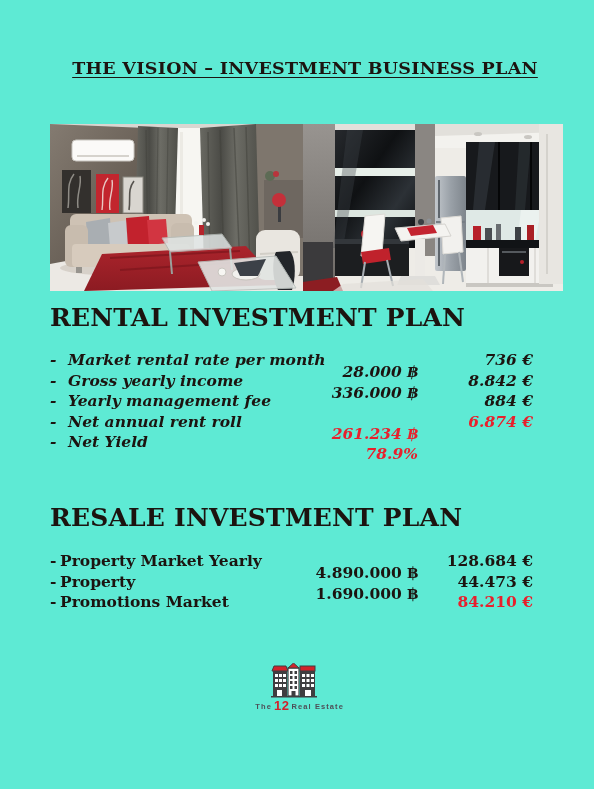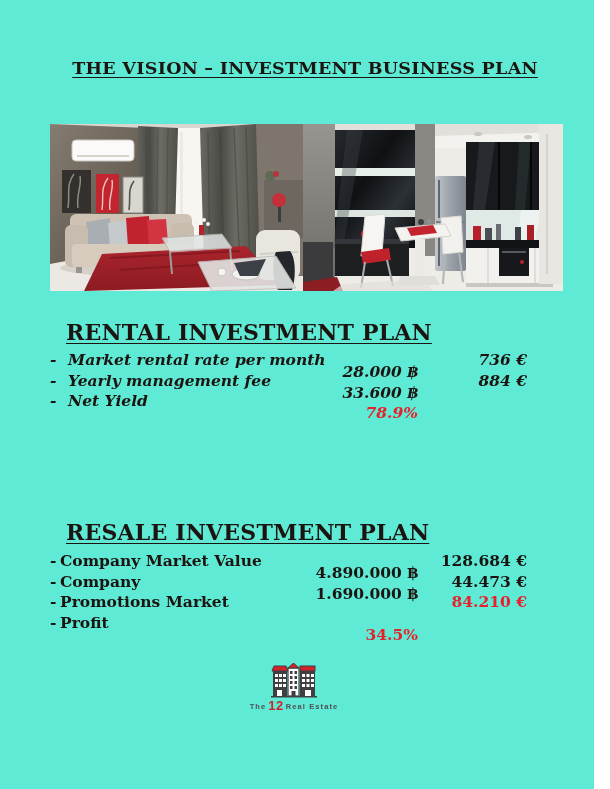--- a/index.html
+++ b/index.html
@@ -10,34 +10,34 @@
   .doc-title{position:absolute;top:58px;left:0;width:610px;margin:0;text-align:center;
              font-size:17.5px;font-weight:bold;letter-spacing:.3px;
              text-decoration:underline;text-decoration-thickness:1px;text-underline-offset:3px;}
   
   .photos{position:absolute;left:50px;top:124px;width:513px;height:167px;display:flex;}
   .photos svg{display:block;}
   
   .plan{position:absolute;left:50px;width:470px;}
   #rental{top:303px;}
   #resale{top:503px;}
-  .plan h2{margin:16px;font-size:22px;font-weight:bold;letter-spacing:.2px;
-           text-decoration:underline;text-decoration-thickness:1px;text-underline-offset:3px;}
+  .plan h2{margin:0;font-size:25px;font-weight:bold;letter-spacing:.2px;
+           text-decoration-thickness:1px;text-underline-offset:3px;}
   .rows{position:absolute;left:0;width:470px;}
   #rental .rows{top:47px;font-style:italic;}
   #resale .rows{top:48px;}
   .row{position:relative;height:20.6px;line-height:20.6px;font-size:15.5px;font-weight:bold;white-space:nowrap;}
   .row.small{font-size:12.8px;}
   .row .dash{display:inline-block;width:18px;}
   #resale .row .dash{width:10px;}
   .row .col-baht{position:absolute;left:0;top:12px;width:368px;text-align:right;}
-  .row .col-euro{position:absolute;left:8px;top:0;width:469px;text-align:right;}
+  .row .col-euro{position:absolute;left:14px;top:0;width:469px;text-align:right;}
   .row.red .col-baht,.row.red .col-euro{color:var(--red);}
   
-  .logo{position:absolute;left:244px;top:663px;width:100px;text-align:center;}
+  .logo{position:absolute;left:244px;top:663px;width:100px;text-align:right;}
   .logo svg{display:block;margin:0 auto 2px auto;}
   .logo-text{font-family:"Liberation Sans",sans-serif;font-weight:bold;color:#4e4e57;
              font-size:7.5px;letter-spacing:1.1px;white-space:nowrap;line-height:12px;}
   .logo-text .num{color:#d2232b;font-size:13px;letter-spacing:.5px;vertical-align:-1px;padding:0 2px;}
 </style>
 </head>
 <body>
 
 <div class="page">
 
@@ -195,32 +195,33 @@
       <circle cx="118" cy="98" r="3" fill="#3a3e42"></circle>
         <circle cx="126" cy="97" r="2.5" fill="#8e9296"></circle>
       <polygon points="40,160 120,155 130,167 30,167" fill="#e2e0da" opacity=".7"></polygon>
     </svg>
   </div>
 
   <section class="plan" id="rental">
     <h2>RENTAL INVESTMENT PLAN</h2>
     <div class="rows">
         <div class="row"><span class="dash">-</span><span class="label">Market rental rate per month</span><span class="col-baht">28.000 ฿</span><span class="col-euro">736 €</span></div>
-        <div class="row"><span class="dash">-</span><span class="label">Yearly management fee</span><span class="col-baht">33.600 ฿</span><span class="col-euro">884 €</span></div>
+        <div class="row"><span class="dash">-</span><span class="label">Gross yearly income</span><span class="col-baht">336.000 ฿</span><span class="col-euro">8.842 €</span></div>
+        <div class="row"><span class="dash">-</span><span class="label">Yearly management fee</span><span class="col-euro">884 €</span></div>
+        <div class="row red"><span class="dash">-</span><span class="label">Net annual rent roll</span><span class="col-baht">261.234 ฿</span><span class="col-euro">6.874 €</span></div>
         <div class="row red"><span class="dash">-</span><span class="label">Net Yield</span><span class="col-baht">78.9%</span></div>
       </div>
   </section>
 
   <section class="plan" id="resale">
     <h2>RESALE INVESTMENT PLAN</h2>
     <div class="rows">
-        <div class="row"><span class="dash">-</span><span class="label">Company Market Value</span><span class="col-baht">4.890.000 ฿</span><span class="col-euro">128.684 €</span></div>
-        <div class="row"><span class="dash">-</span><span class="label">Company</span><span class="col-baht">1.690.000 ฿</span><span class="col-euro">44.473 €</span></div>
+        <div class="row"><span class="dash">-</span><span class="label">Property Market Yearly</span><span class="col-baht">4.890.000 ฿</span><span class="col-euro">128.684 €</span></div>
+        <div class="row"><span class="dash">-</span><span class="label">Property</span><span class="col-baht">1.690.000 ฿</span><span class="col-euro">44.473 €</span></div>
         <div class="row red"><span class="dash">-</span><span class="label">Promotions Market</span><span class="col-euro">84.210 €</span></div>
-        <div class="row red"><span class="dash">-</span><span class="label">Profit</span><span class="col-baht">34.5%</span></div>
       </div>
   </section>
 
   <div class="logo">
     <svg viewBox="0 0 46 35" width="46" height="35">
       <rect x="2" y="8" width="14" height="25" fill="#3f3e40"></rect>
       <polygon points="1,8 17,8 15,3 3,3" fill="#d2232b" stroke="#3f3e40" stroke-width="1"></polygon>
       <g fill="#ffffff">
         <rect x="4" y="11" width="3" height="3"></rect>
           <rect x="8" y="11" width="3" height="3"></rect>

